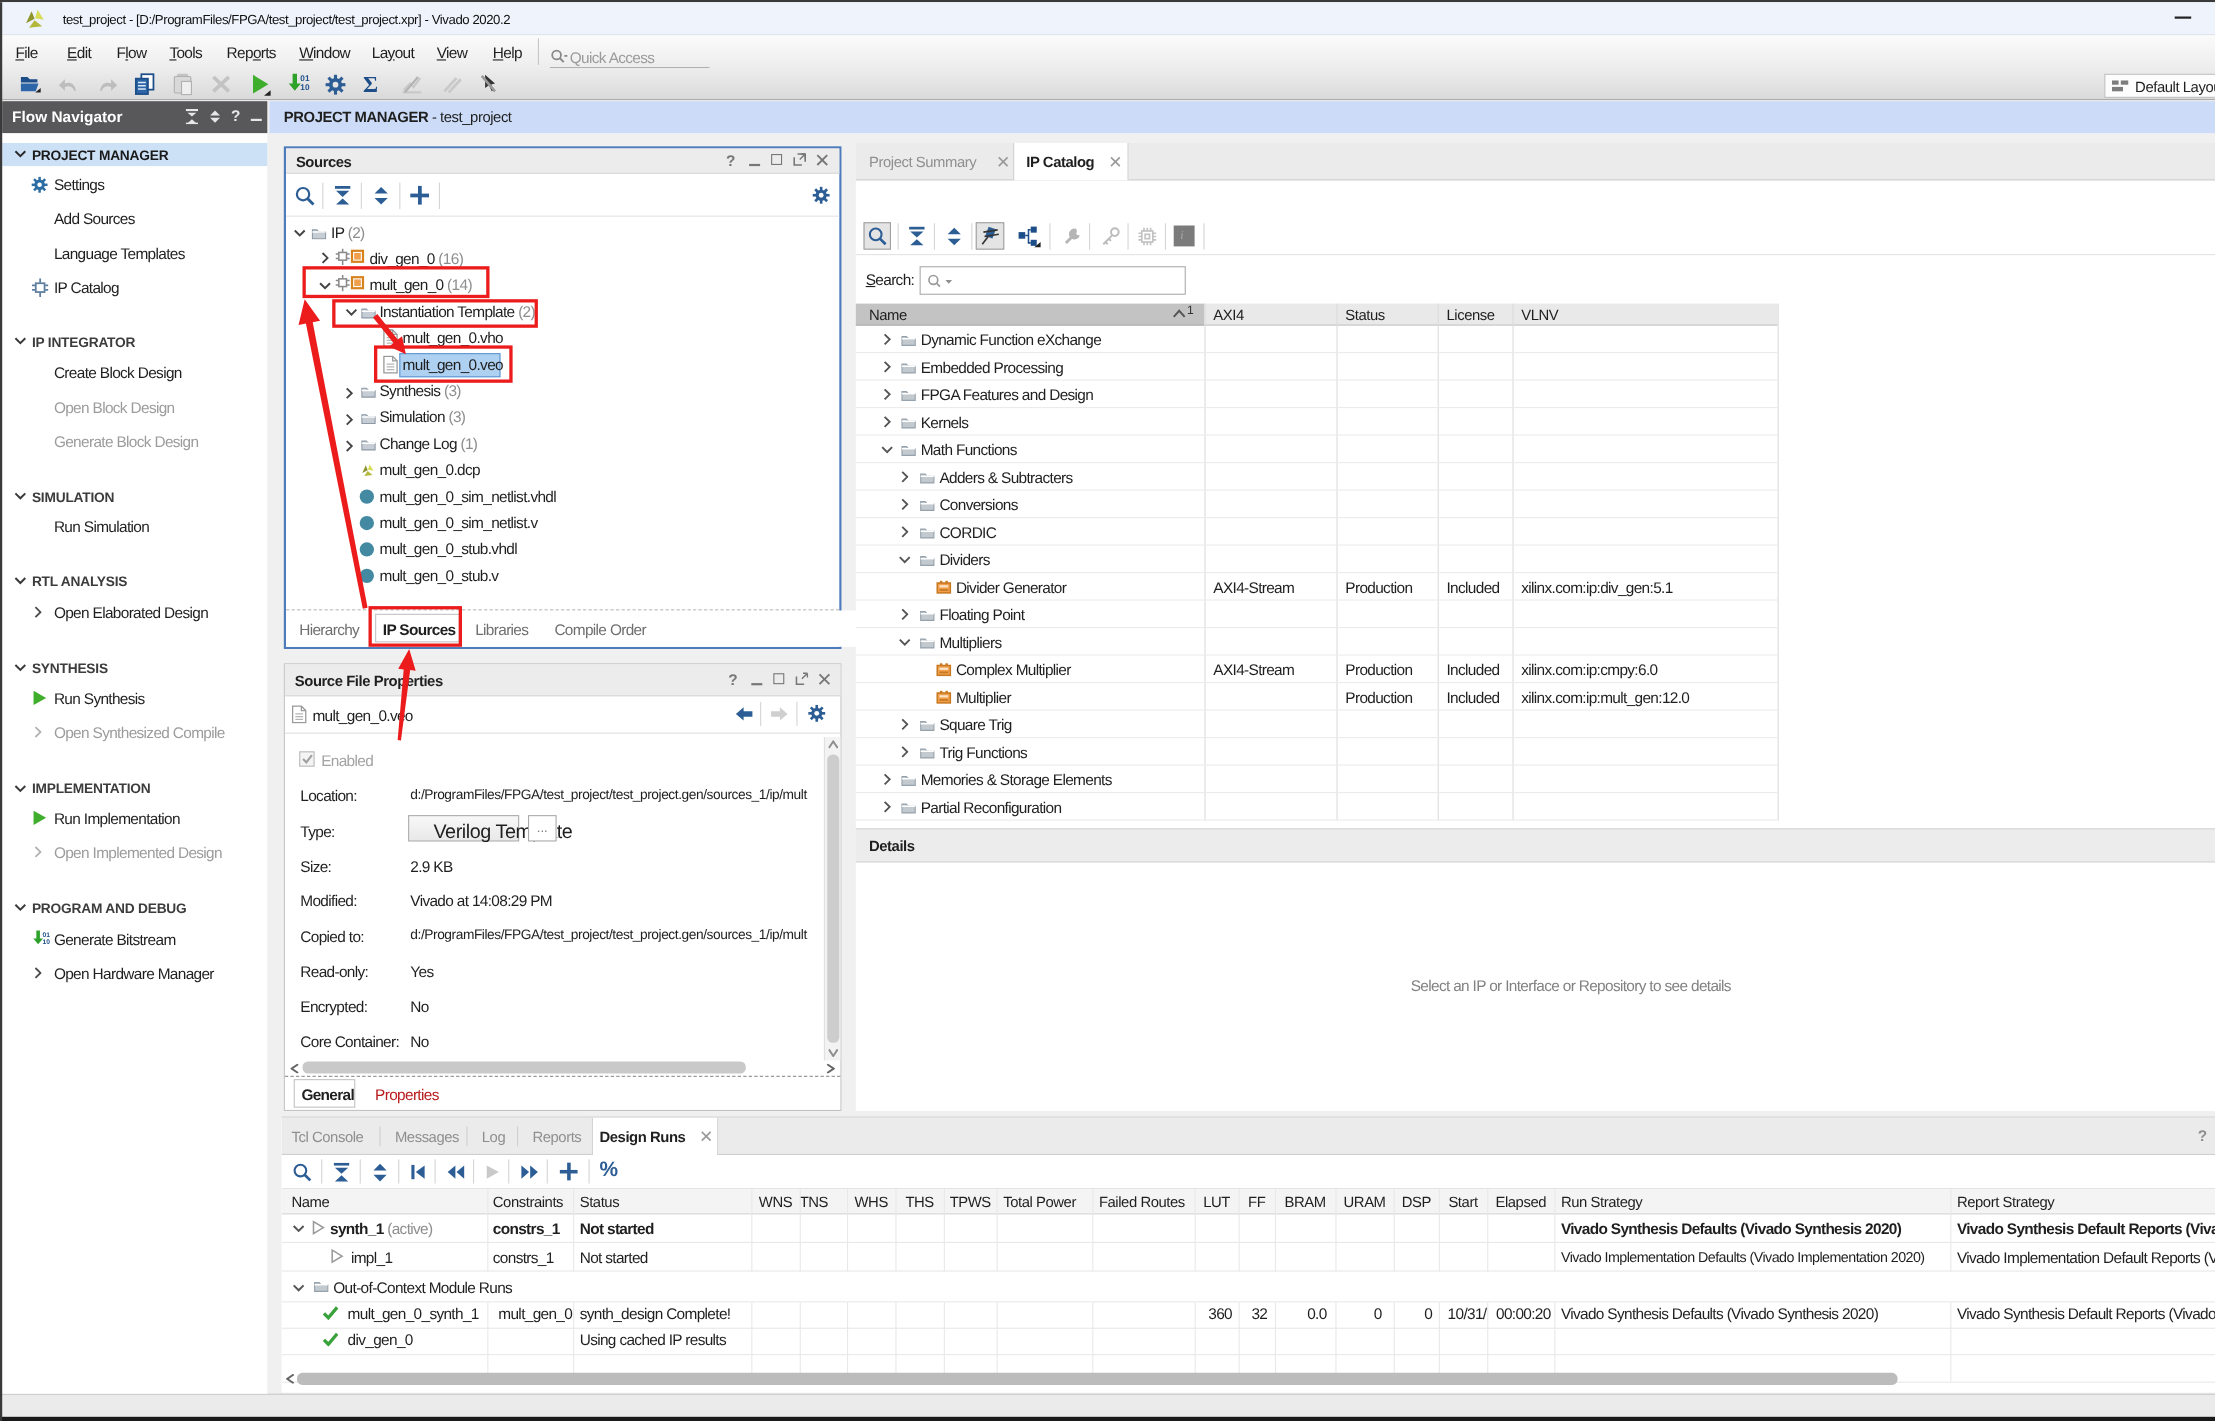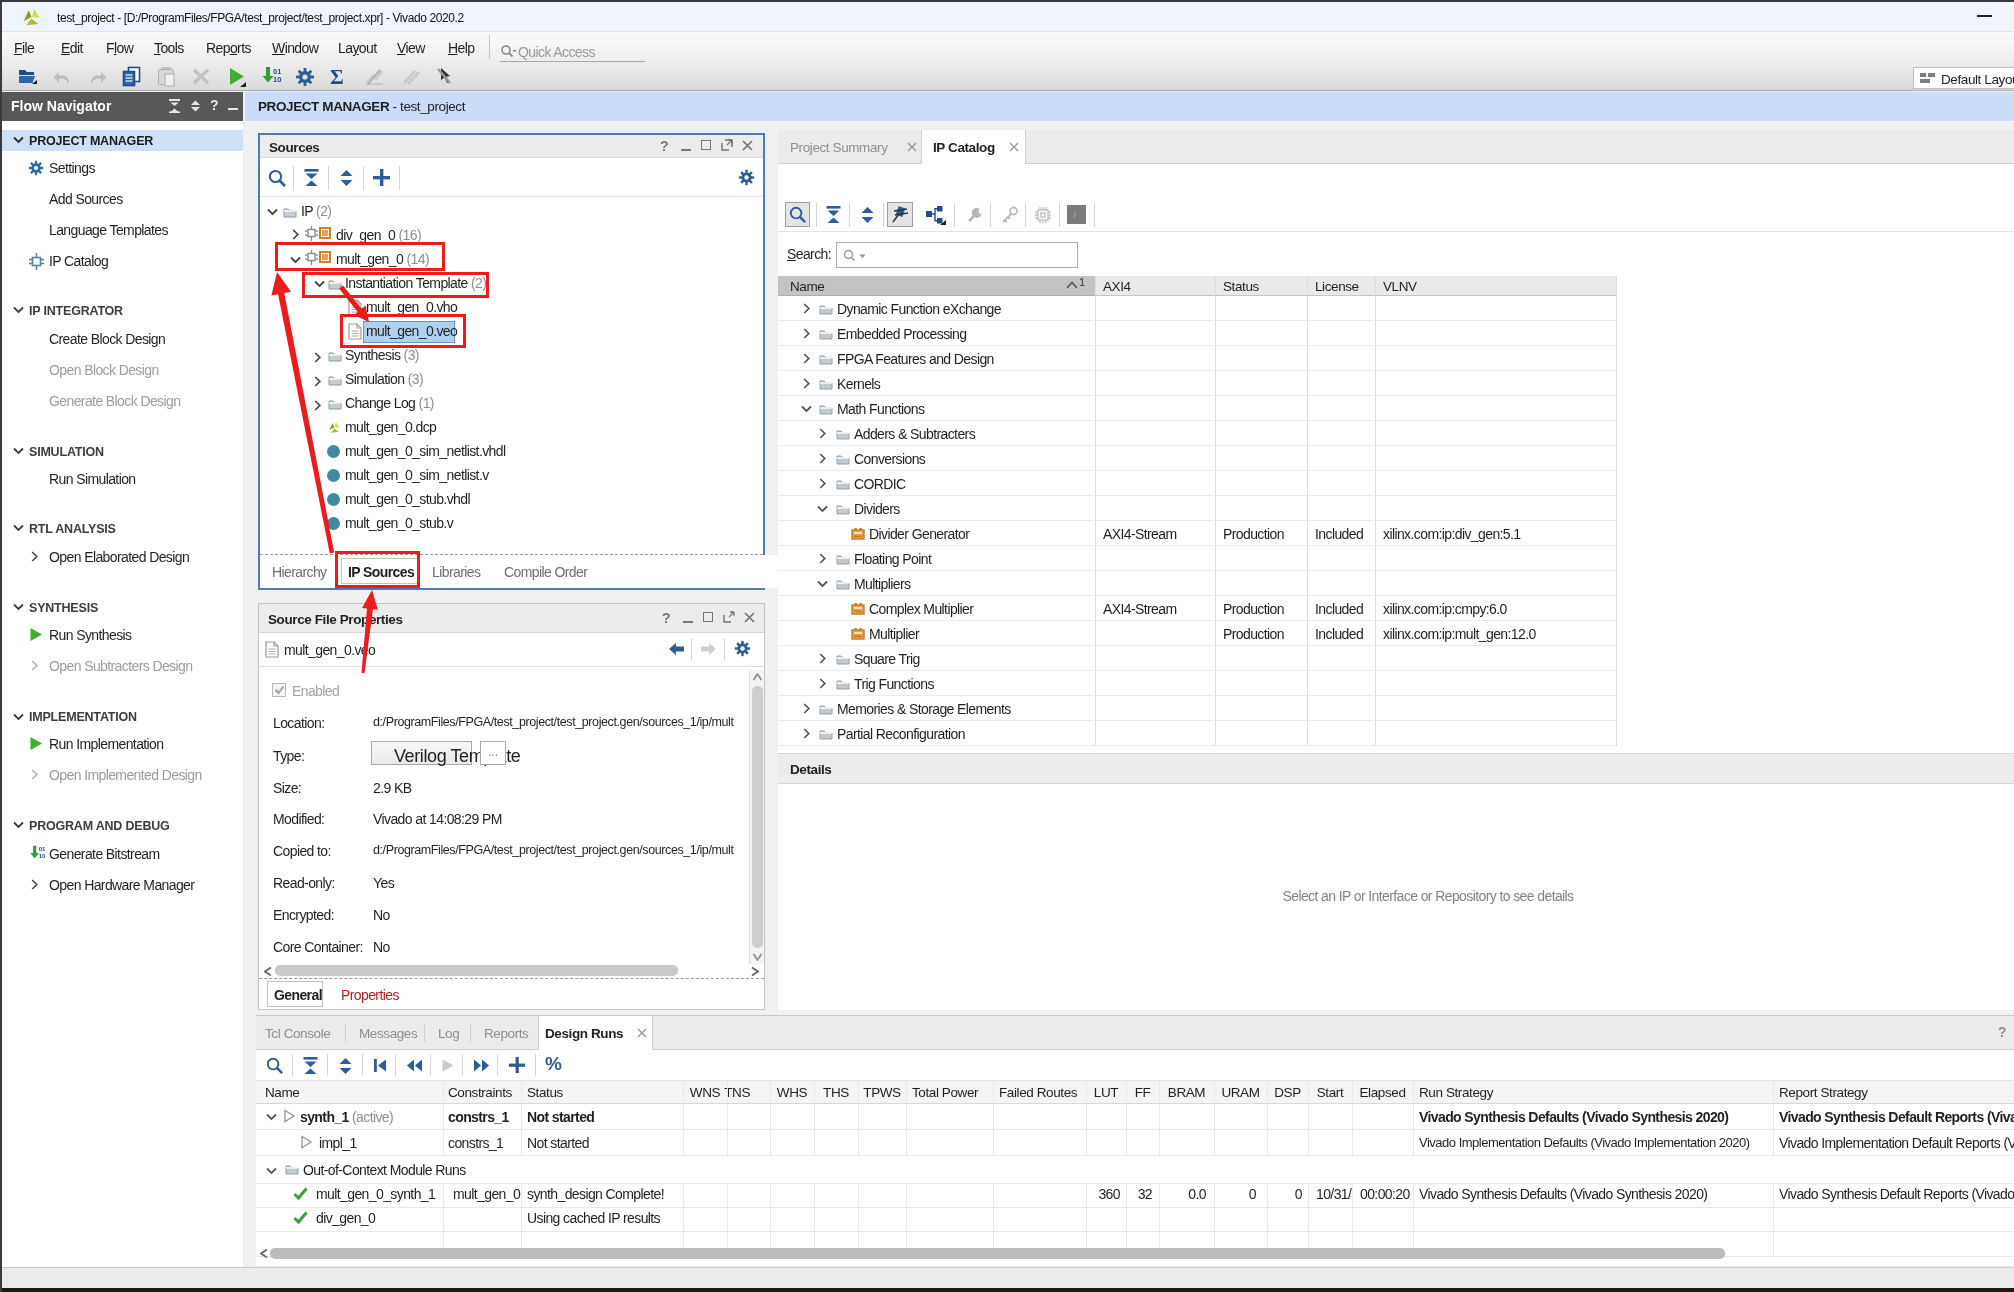--- a/index.html
+++ b/index.html
@@ -203,21 +203,21 @@
       <path d="M1 1.5 L5.5 6 L10 1.5" fill="none" stroke="#3a3a3a" stroke-width="1.8"></path>
     </svg>
   <div class="a t13 b" style="left:27px;top:479px;color:#3c3c3c">SYNTHESIS</div>
   <svg class="a" style="left:27px;top:506px" width="14" height="15" viewBox="0 0 14 15">
       <path d="M1.5 1 L13 7.5 L1.5 14 Z" fill="#3fae2d"></path>
     </svg>
   <div class="a t15" style="left:47px;top:505px">Run Synthesis</div>
   <svg class="a" style="left:29px;top:539px" width="7" height="11" viewBox="0 0 7 11">
       <path d="M1.2 1 L5.8 5.5 L1.2 10" fill="none" stroke="#b3b3b3" stroke-width="1.7"></path>
     </svg>
-  <div class="a t15 g" style="left:47px;top:536px">Open Subtracters Design</div>
+  <div class="a t15 g" style="left:47px;top:536px">Open Synthesized Compile</div>
 
   <svg class="a" style="left:11px;top:592px" width="11" height="8" viewBox="0 0 11 8">
       <path d="M1 1.5 L5.5 6 L10 1.5" fill="none" stroke="#3a3a3a" stroke-width="1.8"></path>
     </svg>
   <div class="a t13 b" style="left:27px;top:588px;color:#3c3c3c">IMPLEMENTATION</div>
   <svg class="a" style="left:27px;top:615px" width="14" height="15" viewBox="0 0 14 15">
       <path d="M1.5 1 L13 7.5 L1.5 14 Z" fill="#3fae2d"></path>
     </svg>
   <div class="a t15" style="left:47px;top:614px">Run Implementation</div>
   <svg class="a" style="left:29px;top:648px" width="7" height="11" viewBox="0 0 7 11">
@@ -903,21 +903,21 @@
         </g>
       </svg>
     <div class="a" style="left:279px;top:4px;width:1px;height:22px;background:#d5d5d5"></div>
     <div class="a" style="left:289px;top:3px;width:22px;height:24px;color:#2c5d94;font-size:19px;font-weight:bold">%</div>
   </div>
   <div class="a" style="left:0;top:65px;width:1758px;height:23px;background:#f4f4f4;border-bottom:1px solid #d8d8d8"></div>
   <div class="a t14" style="left:9px;top:68px">Name</div>
   <div class="a t14" style="left:192px;top:68px">Constraints</div>
   <div class="a t14" style="left:271px;top:68px">Status</div>
   <div class="a t14" style="left:427px;top:68px;width:44px;text-align:center">WNS</div>
-  <div class="a t14" style="left:451px;top:68px;width:43px;text-align:right">TNS</div>
+  <div class="a t14" style="left:471px;top:68px;width:43px;text-align:left">TNS</div>
   <div class="a t14" style="left:514px;top:68px;width:44px;text-align:center">WHS</div>
   <div class="a t14" style="left:558px;top:68px;width:44px;text-align:center">THS</div>
   <div class="a t14" style="left:602px;top:68px;width:48px;text-align:center">TPWS</div>
   <div class="a t14" style="left:656px;top:68px">Total Power</div>
   <div class="a t14" style="left:743px;top:68px">Failed Routes</div>
   <div class="a t14" style="left:830px;top:68px;width:40px;text-align:center">LUT</div>
   <div class="a t14" style="left:870px;top:68px;width:33px;text-align:center">FF</div>
   <div class="a t14" style="left:903px;top:68px;width:55px;text-align:center">BRAM</div>
   <div class="a t14" style="left:958px;top:68px;width:53px;text-align:center">URAM</div>
   <div class="a t14" style="left:1011px;top:68px;width:41px;text-align:center">DSP</div>

